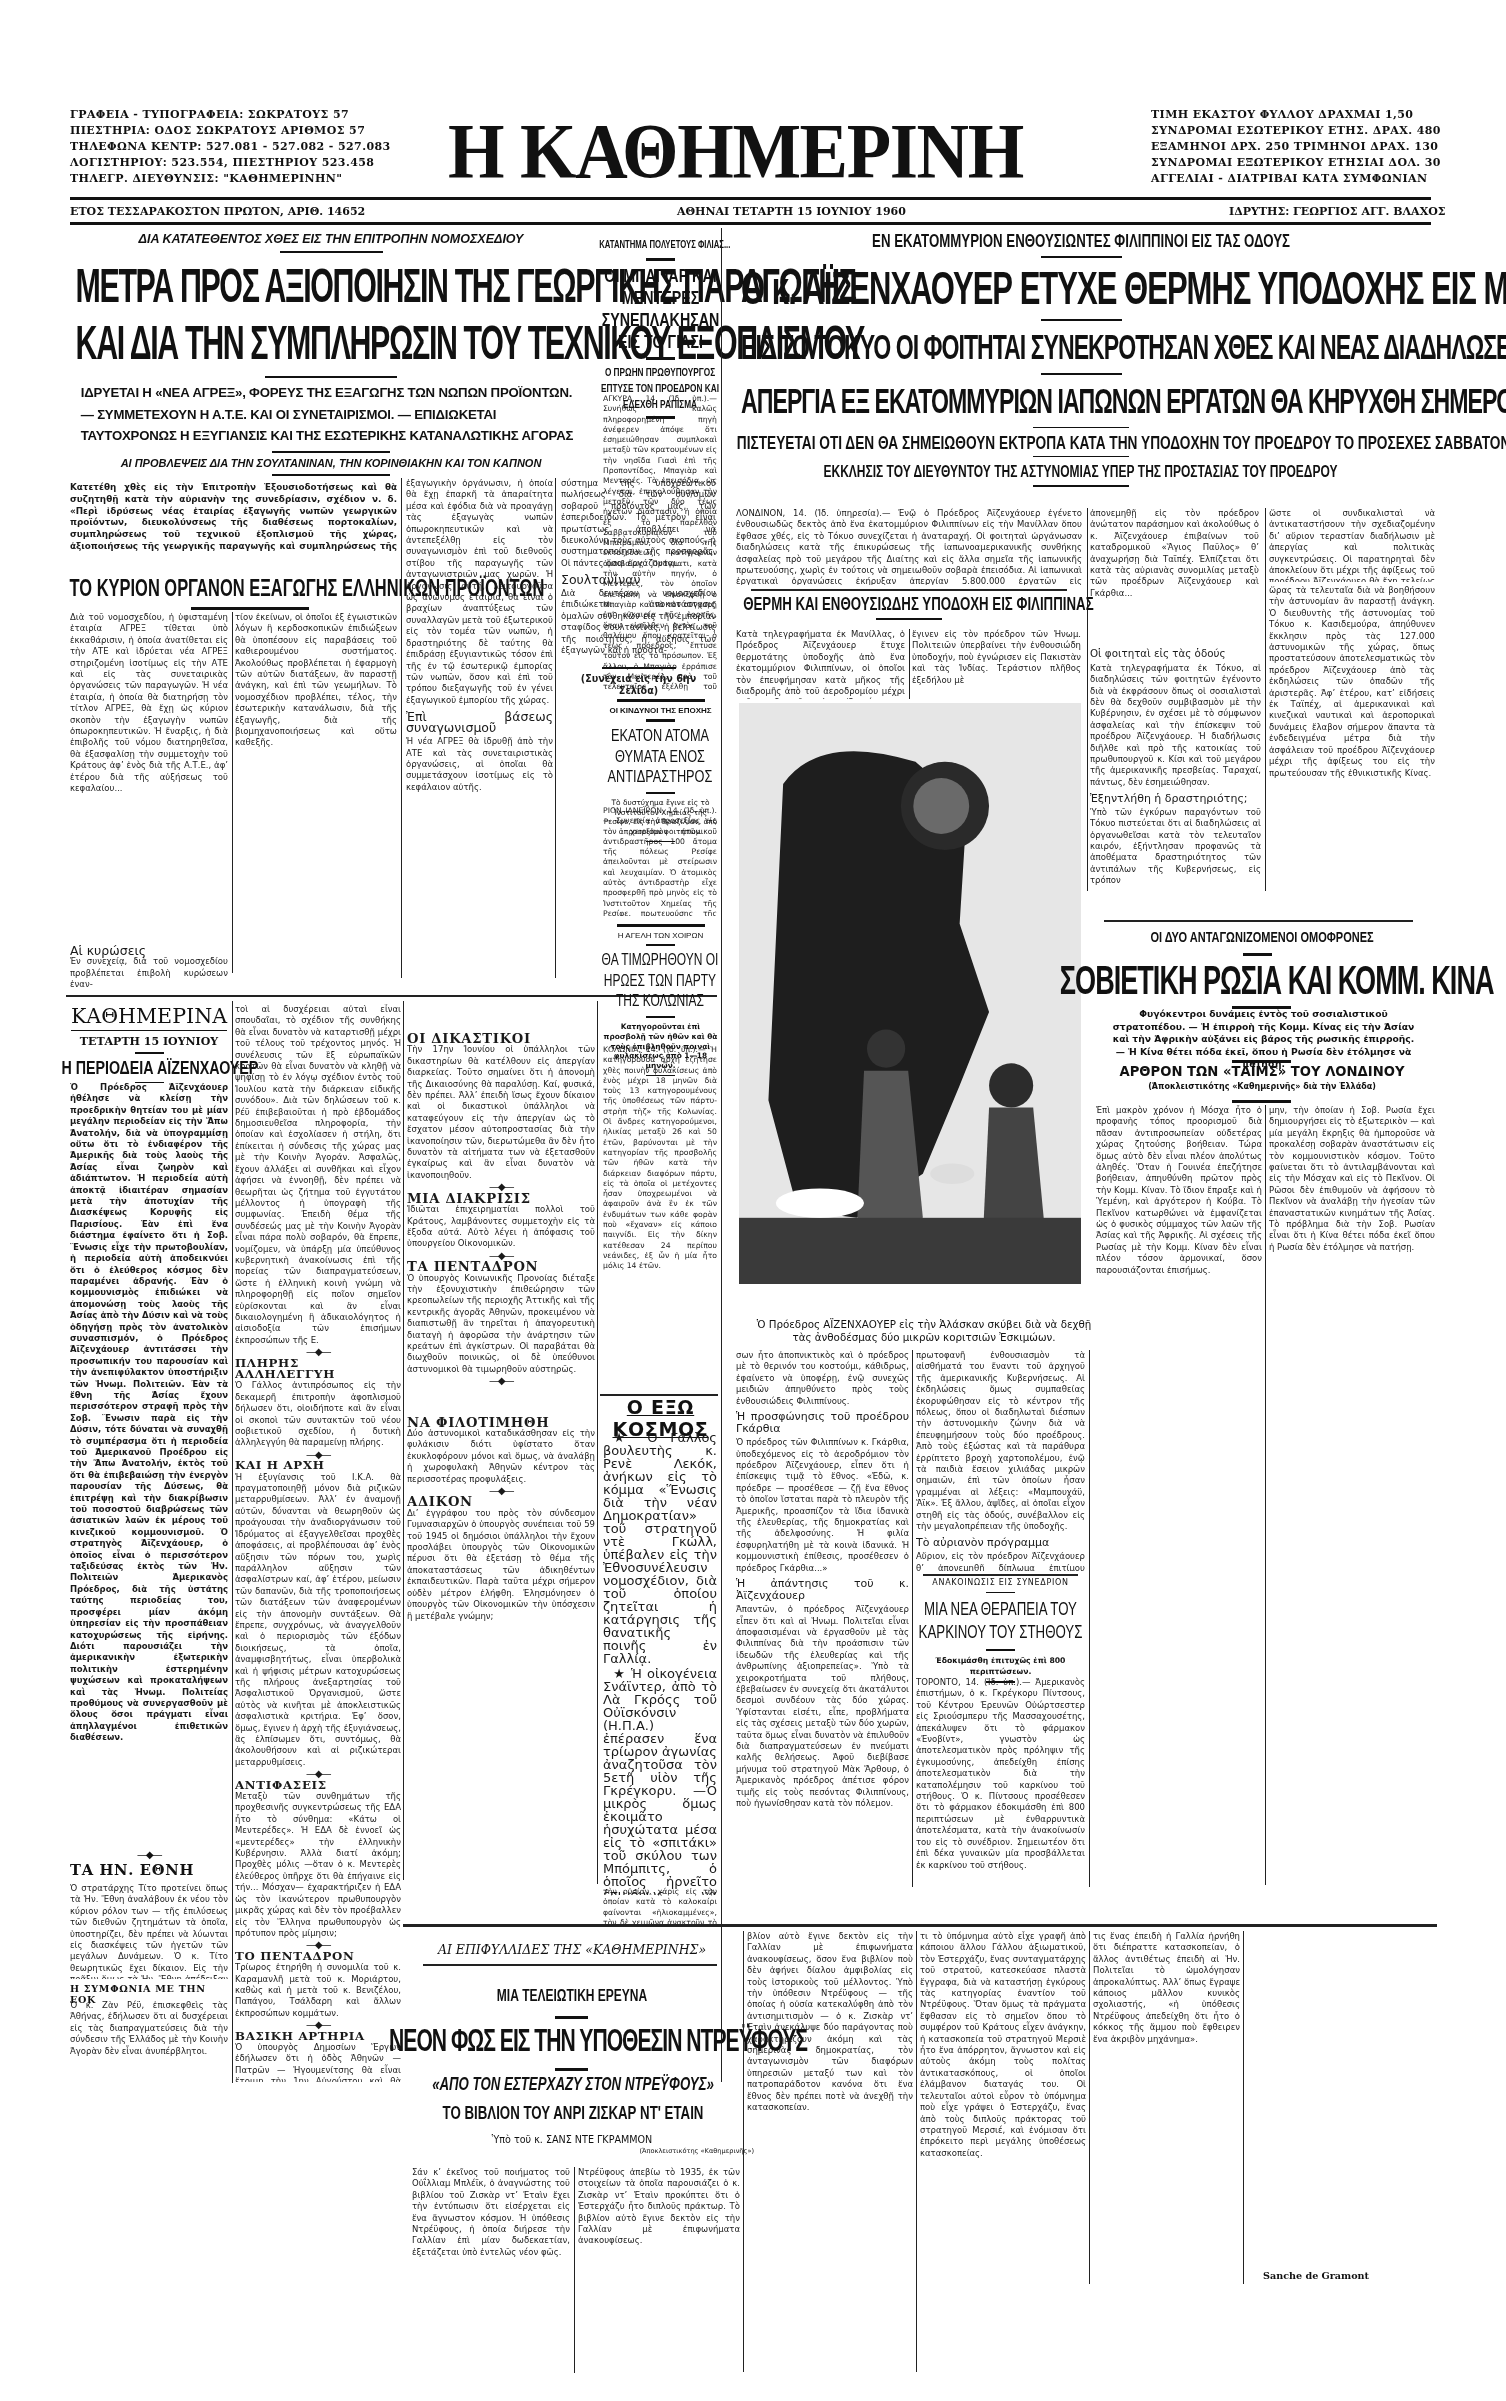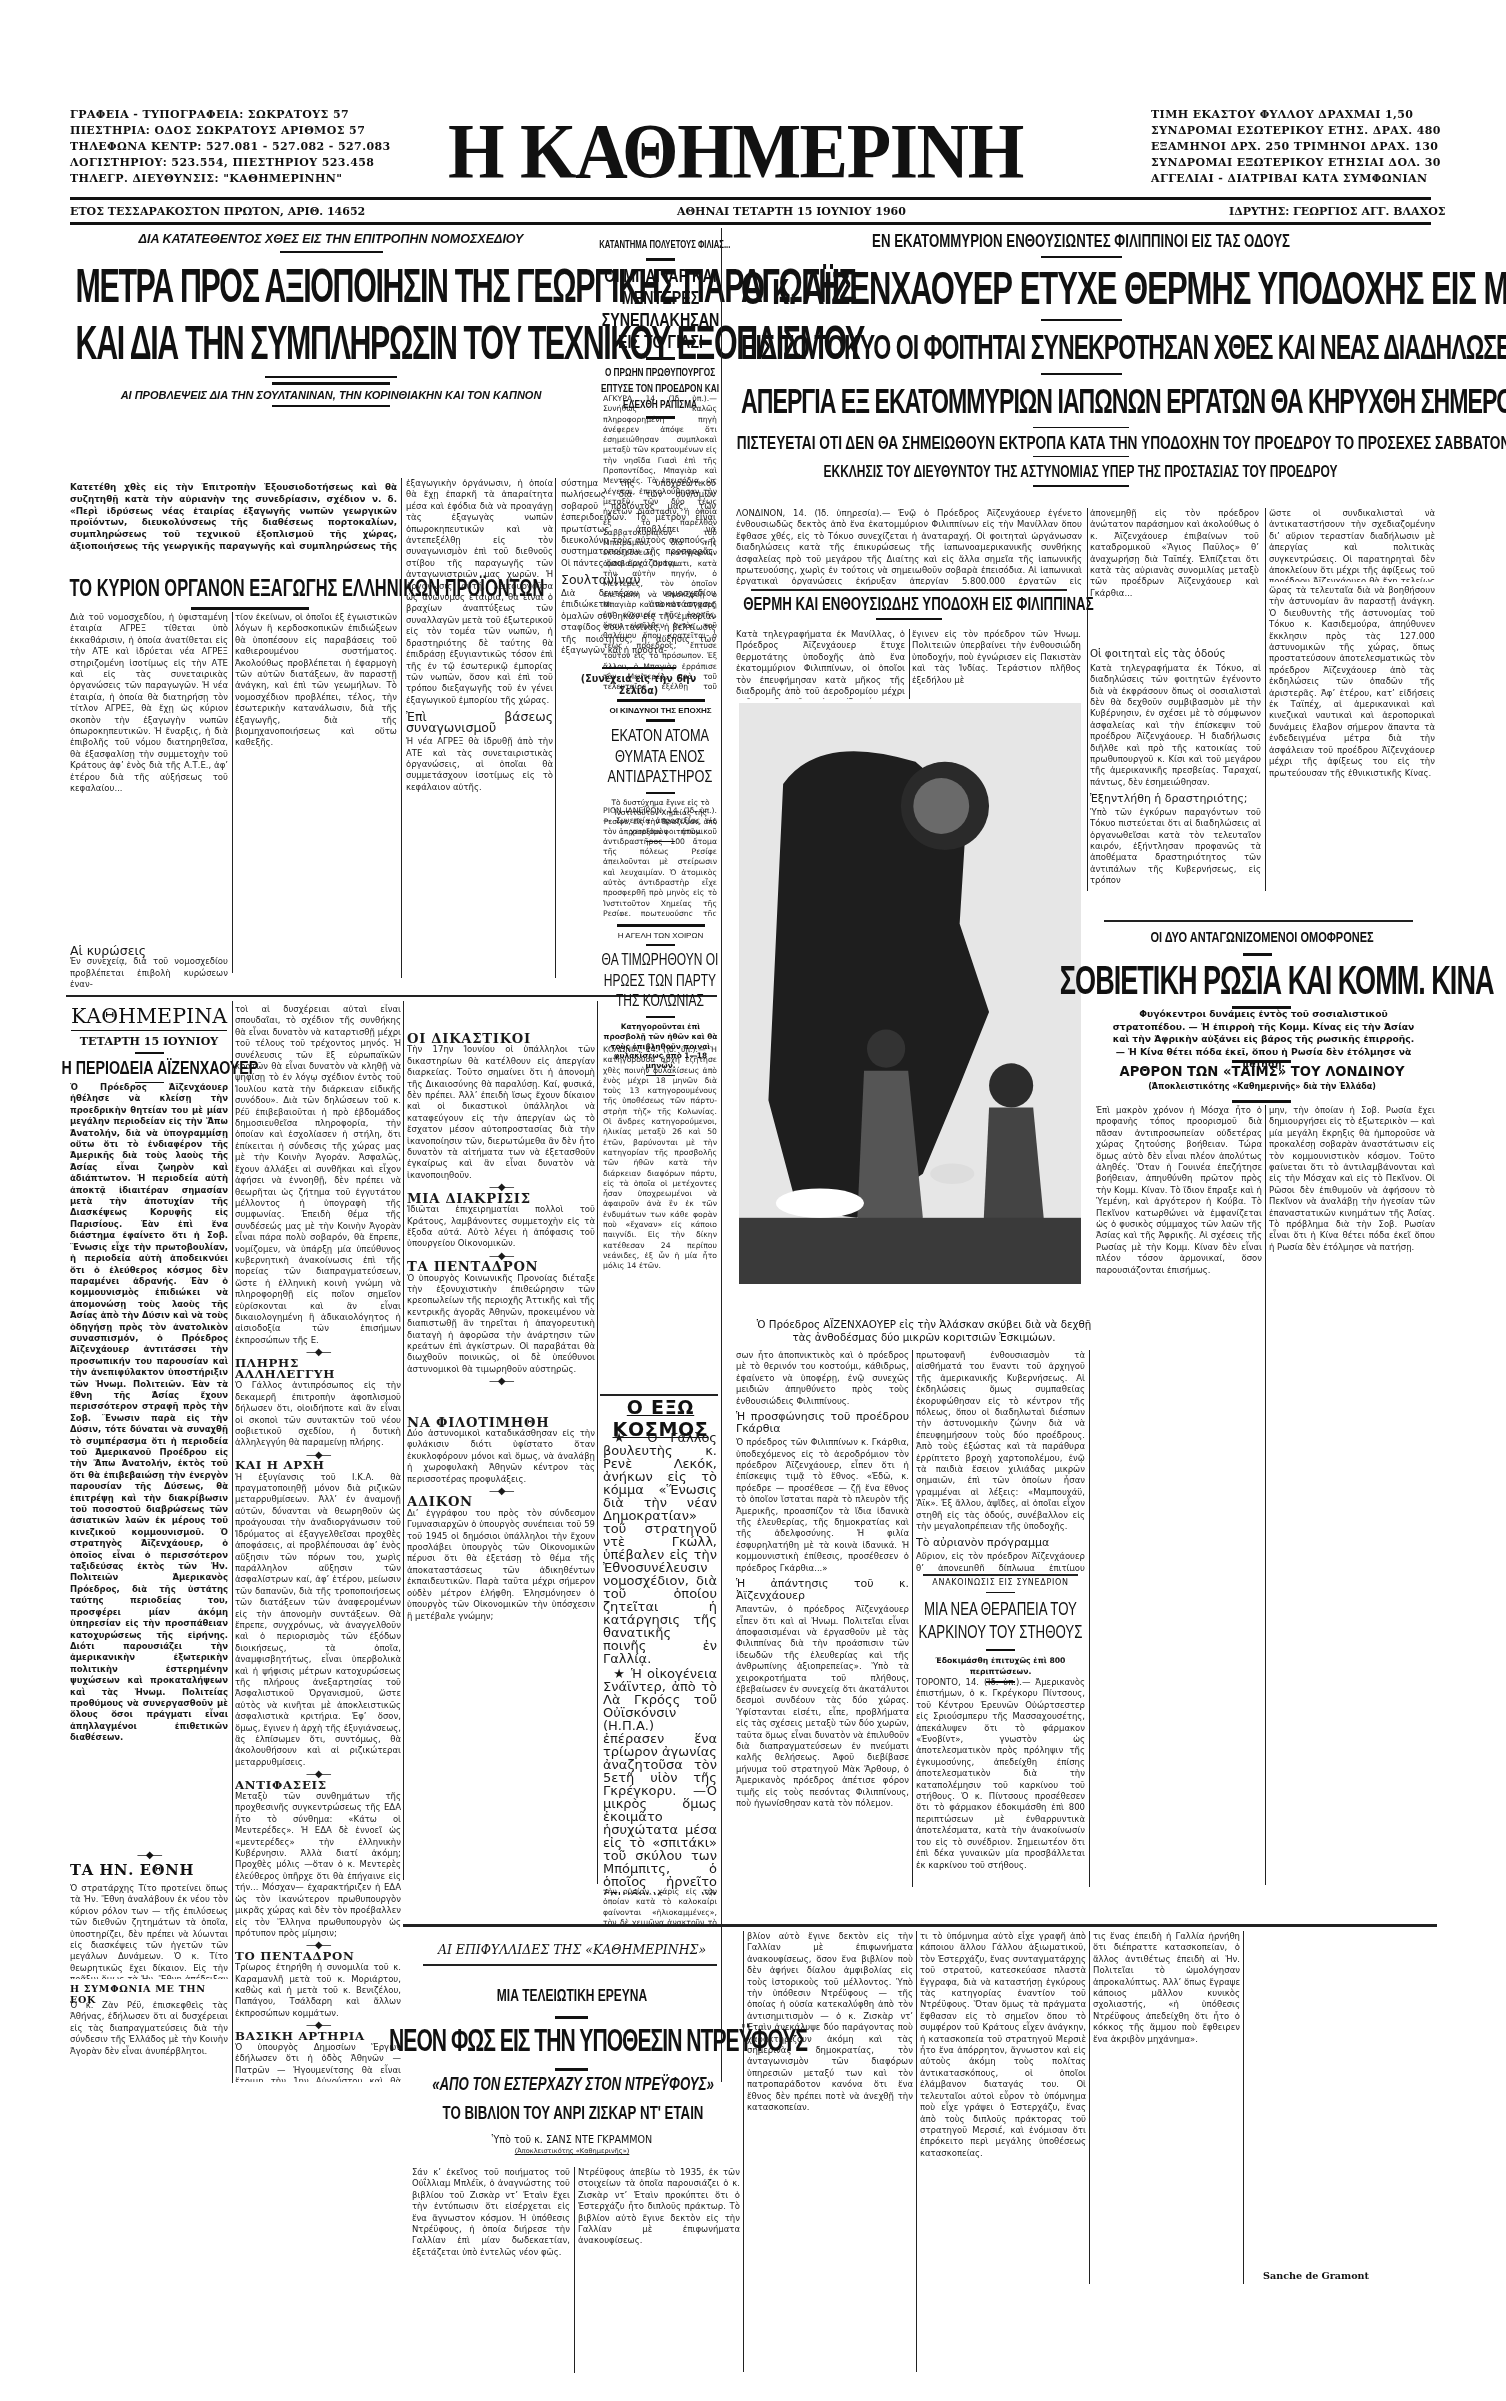--- a/index.html
+++ b/index.html
@@ -54,20 +54,21 @@
 <div class="abs dateline" style="left:677px;top:205px;">ΑΘΗΝΑΙ ΤΕΤΑΡΤΗ 15 ΙΟΥΝΙΟΥ 1960</div>
 <div class="abs dateline" style="left:1229px;top:205px;">ΙΔΡΥΤΗΣ: ΓΕΩΡΓΙΟΣ ΑΓΓ. ΒΛΑΧΟΣ</div>
 <div class="abs rule" style="left:70px;top:222px;width:1361px;height:2.9px;"></div>
 
 <div class="abs" style="left:66px;top:228px;width:530px;">
   <div class="kicker" style="margin-top:4.4px;">ΔΙΑ ΚΑΤΑΤΕΘΕΝΤΟΣ ΧΘΕΣ ΕΙΣ ΤΗΝ ΕΠΙΤΡΟΠΗΝ ΝΟΜΟΣΧΕΔΙΟΥ</div>
   <div class="shortrule" style="width:103px;"></div>
   <div class="head-xl" style="margin-left:-147px;width:824px;">ΜΕΤΡΑ ΠΡΟΣ ΑΞΙΟΠΟΙΗΣΙΝ ΤΗΣ ΓΕΩΡΓΙΚΗΣ ΠΑΡΑΓΩΓΗΣ</div>
   <div class="head-xl" style="margin-left:-147px;width:824px;">ΚΑΙ ΔΙΑ ΤΗΝ ΣΥΜΠΛΗΡΩΣΙΝ ΤΟΥ ΤΕΧΝΙΚΟΥ ΕΞΟΠΛΙΣΜΟΥ</div>
   <div class="shortrule" style="width:132px;"></div>
+  <div class="deck" style="font-size:13.2px;line-height:21.3px;padding:0 14.7px;letter-spacing:-0.2px;">ΙΔΡΥΕΤΑΙ Η «ΝΕΑ ΑΓΡΕΞ», ΦΟΡΕΥΣ ΤΗΣ ΕΞΑΓΩΓΗΣ ΤΩΝ ΝΩΠΩΝ ΠΡΟΪΟΝΤΩΝ. — ΣΥΜΜΕΤΕΧΟΥΝ Η Α.Τ.Ε. ΚΑΙ ΟΙ ΣΥΝΕΤΑΙΡΙΣΜΟΙ. — ΕΠΙΔΙΩΚΕΤΑΙ ΤΑΥΤΟΧΡΟΝΩΣ Η ΕΞΥΓΙΑΝΣΙΣ ΚΑΙ ΤΗΣ ΕΣΩΤΕΡΙΚΗΣ ΚΑΤΑΝΑΛΩΤΙΚΗΣ ΑΓΟΡΑΣ</div>
   <div class="shortrule" style="width:118px;"></div>
   <div class="kicker" style="font-size:11px;">ΑΙ ΠΡΟΒΛΕΨΕΙΣ ΔΙΑ ΤΗΝ ΣΟΥΛΤΑΝΙΝΑΝ, ΤΗΝ ΚΟΡΙΝΘΙΑΚΗΝ ΚΑΙ ΤΟΝ ΚΑΠΝΟΝ</div>
   <div class="shortrule" style="width:118px;"></div>
 </div>
 
 <div class="abs body" style="left:70px;top:482px;width:327px;height:70px;font-weight:bold;font-size:8.8px;line-height:11.8px;">Κατετέθη χθὲς εἰς τὴν Ἐπιτροπὴν Ἐξουσιοδοτήσεως καὶ θὰ συζητηθῇ κατὰ τὴν αὐριανὴν της συνεδρίασιν, σχέδιον ν. δ. «Περὶ ἱδρύσεως νέας ἑταιρίας ἐξαγωγῆς νωπῶν γεωργικῶν προϊόντων, διευκολύνσεως τῆς διαθέσεως πορτοκαλίων, συμπληρώσεως τοῦ τεχνικοῦ ἐξοπλισμοῦ τῆς χώρας, ἀξιοποιήσεως τῆς γεωργικῆς παραγωγῆς καὶ συμπληρώσεως τῆς περὶ Α.Τ.Ε. νομοθεσίας».</div>
 
 <div class="abs head-m" style="left:0px;top:575px;width:464px;font-size:23.5px;">ΤΟ ΚΥΡΙΟΝ ΟΡΓΑΝΟΝ ΕΞΑΓΩΓΗΣ ΕΛΛΗΝΙΚΩΝ ΠΡΟΪΟΝΤΩΝ</div>
 <div class="abs shortrule" style="left:191px;top:603px;width:118px;"></div>
 
@@ -301,21 +302,21 @@
 <div class="abs hline" style="left:403px;top:1924px;width:1034px;height:2.9px;"></div>
 <div class="abs" style="left:403px;top:1942px;width:338px;text-align:center;font-family:'DejaVu Serif',serif;font-style:italic;font-size:12.5px;">ΑΙ ΕΠΙΦΥΛΛΙΔΕΣ ΤΗΣ «ΚΑΘΗΜΕΡΙΝΗΣ»</div>
 <div class="abs hline" style="left:423px;top:1964px;width:294px;height:2.2px;"></div>
 <div class="abs head-s" style="left:403px;top:1986px;width:338px;font-size:16px;">ΜΙΑ ΤΕΛΕΙΩΤΙΚΗ ΕΡΕΥΝΑ</div>
 <div class="abs shortrule" style="left:555px;top:2012px;width:33px;"></div>
 <div class="abs head-l" style="left:294px;top:2022px;width:559px;font-size:32px;">ΝΕΟΝ ΦΩΣ ΕΙΣ ΤΗΝ ΥΠΟΘΕΣΙΝ ΝΤΡΕΫΦΟΥΣ</div>
 <div class="abs shortrule" style="left:555px;top:2064px;width:33px;"></div>
 <div class="abs head-s" style="left:330px;top:2075px;width:486px;font-size:17.7px;font-style:italic;">«ΑΠΟ ΤΟΝ ΕΣΤΕΡΧΑΖΥ ΣΤΟΝ ΝΤΡΕΫΦΟΥΣ»</div>
 <div class="abs head-s" style="left:330px;top:2104px;width:486px;font-size:17.7px;">ΤΟ ΒΙΒΛΙΟΝ ΤΟΥ ΑΝΡΙ ΖΙΣΚΑΡ ΝΤ' ΕΤΑΙΝ</div>
 <div class="abs" style="left:403px;top:2134px;width:338px;text-align:center;font-family:'DejaVu Sans',sans-serif;font-size:9.6px;">Ὑπὸ τοῦ κ. ΣΑΝΣ ΝΤΕ ΓΚΡΑΜΜΟΝ</div>
-<div class="abs" style="left:403px;top:2147px;width:338px;text-align:center;font-family:'DejaVu Sans',sans-serif;font-size:6.6px;text-decoration:underline;">(Ἀποκλειστικότης «Καθημερινῆς»)</div>
+<div class="abs" style="left:416px;top:2147px;width:338px;text-align:right;font-family:'DejaVu Sans',sans-serif;font-size:6.6px;">(Ἀποκλειστικότης «Καθημερινῆς»)</div>
 
 <div class="abs body" style="left:412px;top:2167px;width:158px;height:206px;">Σάν κ’ ἐκεῖνος τοῦ ποιήματος τοῦ Οὐΐλλιαμ Μπλέϊκ, ὁ ἀναγνώστης τοῦ βιβλίου τοῦ Ζισκὰρ ντ’ Ἐταὶν ἔχει τὴν ἐντύπωσιν ὅτι εἰσέρχεται εἰς ἕνα ἄγνωστον κόσμον. Ἡ ὑπόθεσις Ντρέϋφους, ἡ ὁποία διήρεσε τὴν Γαλλίαν ἐπὶ μίαν δωδεκαετίαν, ἐξετάζεται ὑπὸ ἐντελῶς νέον φῶς.</div>
 <div class="abs vline" style="left:574px;top:2167px;height:206px;"></div>
 <div class="abs body" style="left:578px;top:2167px;width:162px;height:206px;">Ντρέϋφους ἀπεβίω τὸ 1935, ἐκ τῶν στοιχείων τὰ ὁποῖα παρουσιάζει ὁ κ. Ζισκὰρ ντ’ Ἐταὶν προκύπτει ὅτι ὁ Ἐστερχάζυ ἦτο διπλοῦς πράκτωρ. Τὸ βιβλίον αὐτὸ ἔγινε δεκτὸν εἰς τὴν Γαλλίαν μὲ ἐπιφωνήματα ἀνακουφίσεως.</div>
 <div class="abs vline" style="left:743px;top:1931px;height:441px;"></div>
 <div class="abs body" style="left:747px;top:1931px;width:166px;height:441px;">βλίον αὐτὸ ἔγινε δεκτὸν εἰς τὴν Γαλλίαν μὲ ἐπιφωνήματα ἀνακουφίσεως, ὅσον ἕνα βιβλίον ποὺ δὲν ἀφήνει δίαλου ἀμφιβολίας εἰς τοὺς ἱστορικοὺς τοῦ μέλλοντος. Ὑπὸ τὴν ὑπόθεσιν Ντρέϋφους — τῆς ὁποίας ἡ οὐσία κατεκαλύφθη ἀπὸ τὸν ἀντισημιτισμὸν — ὁ κ. Ζισκὰρ ντ’ Ἐταὶν ἀνεκάλυψε δύο παράγοντας ποὺ χαρακτηρίζουν ἀκόμη καὶ τὰς σημερινὰς δημοκρατίας, τὸν ἀνταγωνισμὸν τῶν διαφόρων ὑπηρεσιῶν μεταξύ των καὶ τὸν πατροπαράδοτον κανόνα ὅτι ἕνα ἔθνος δὲν πρέπει ποτὲ νὰ ἀνεχθῇ τὴν κατασκοπείαν.</div>
 <div class="abs vline" style="left:916px;top:1931px;height:441px;"></div>
 <div class="abs body" style="left:920px;top:1931px;width:166px;height:353px;">τι τὸ ὑπόμνημα αὐτὸ εἶχε γραφῆ ἀπὸ κάποιου ἄλλου Γάλλου ἀξιωματικοῦ, τὸν Ἐστερχάζυ, ἕνας συνταγματάρχης τοῦ στρατοῦ, κατεσκεύασε πλαστὰ ἔγγραφα, διὰ νὰ καταστήσῃ ἐγκύρους τὰς κατηγορίας ἐναντίον τοῦ Ντρέϋφους. Ὅταν ὅμως τὰ πράγματα ἔφθασαν εἰς τὸ σημεῖον ὅπου τὸ συμφέρον τοῦ Κράτους εἶχεν ἀνάγκην, ἡ κατασκοπεία τοῦ στρατηγοῦ Μερσιὲ ἦτο ἕνα ἀπόρρητον, ἄγνωστον καὶ εἰς αὐτοὺς ἀκόμη τοὺς πολίτας ἀντικατασκόπους, οἱ ὁποῖοι ἐλάμβανον διαταγάς του. Οἱ τελευταῖοι αὐτοὶ εὗρον τὸ ὑπόμνημα ποὺ εἶχε γράψει ὁ Ἐστερχάζυ, ἕνας ἀπὸ τοὺς διπλοῦς πράκτορας τοῦ στρατηγοῦ Μερσιέ, καὶ ἐνόμισαν ὅτι ἐπρόκειτο περὶ μεγάλης ὑποθέσεως κατασκοπείας.</div>
 <div class="abs vline" style="left:1089px;top:1931px;height:353px;"></div>
 <div class="abs body" style="left:1093px;top:1931px;width:147px;height:346px;">τις ἕνας ἐπειδὴ ἡ Γαλλία ἠρνήθη ὅτι διέπραττε κατασκοπείαν, ὁ ἄλλος ἀντιθέτως ἐπειδὴ αἱ Ἡν. Πολιτεῖαι τὸ ὡμολόγησαν ἀπροκαλύπτως. Ἀλλ’ ὅπως ἔγραψε κάποιος μᾶλλον κυνικὸς σχολιαστής, «ἡ ὑπόθεσις Ντρέϋφους ἀπεδείχθη ὅτι ἦτο ὁ κόκκος τῆς ἄμμου ποὺ ἔφθειρεν ἕνα ἀκριβὸν μηχάνημα».</div>

